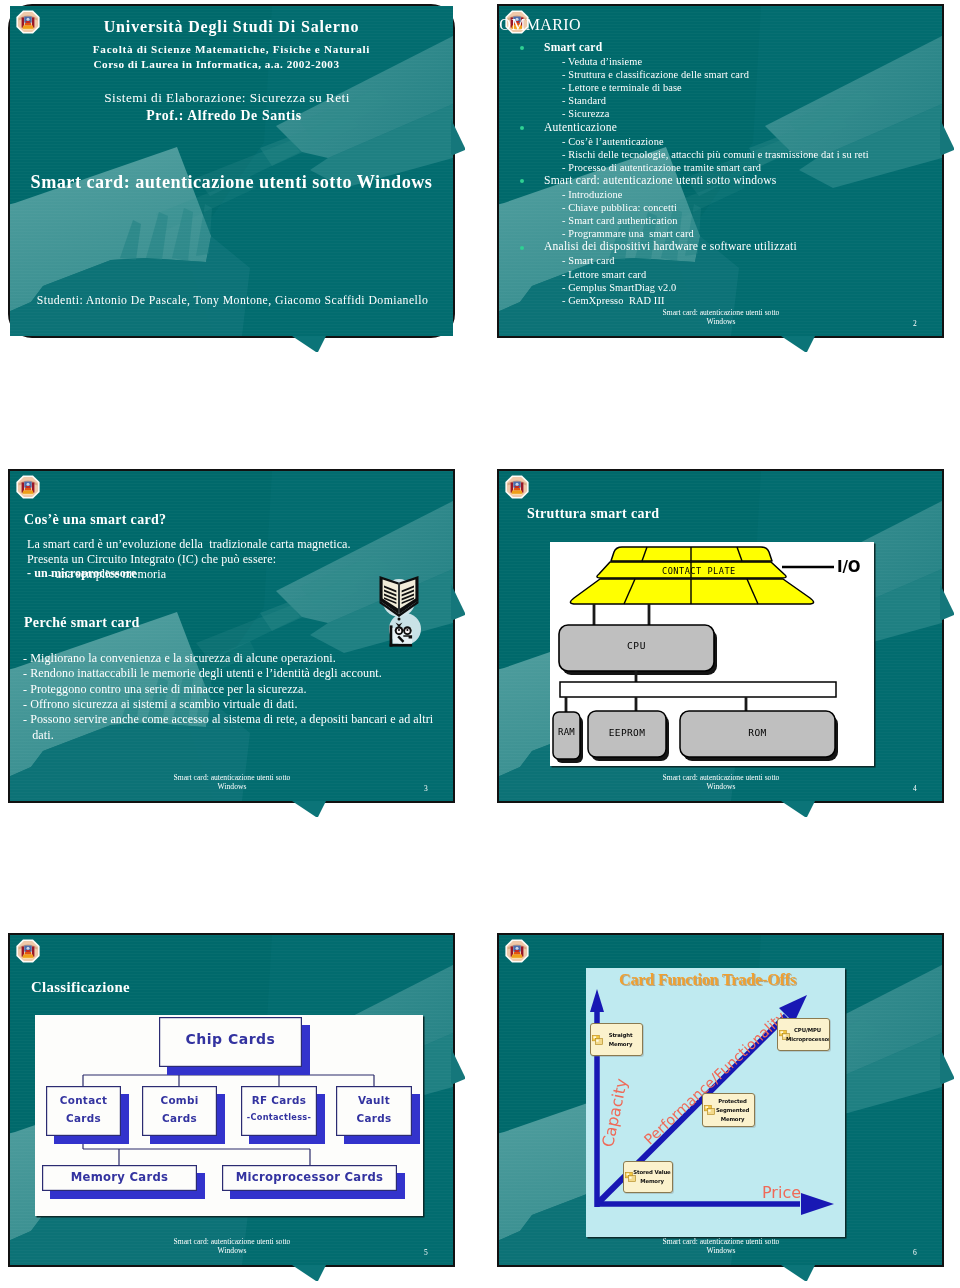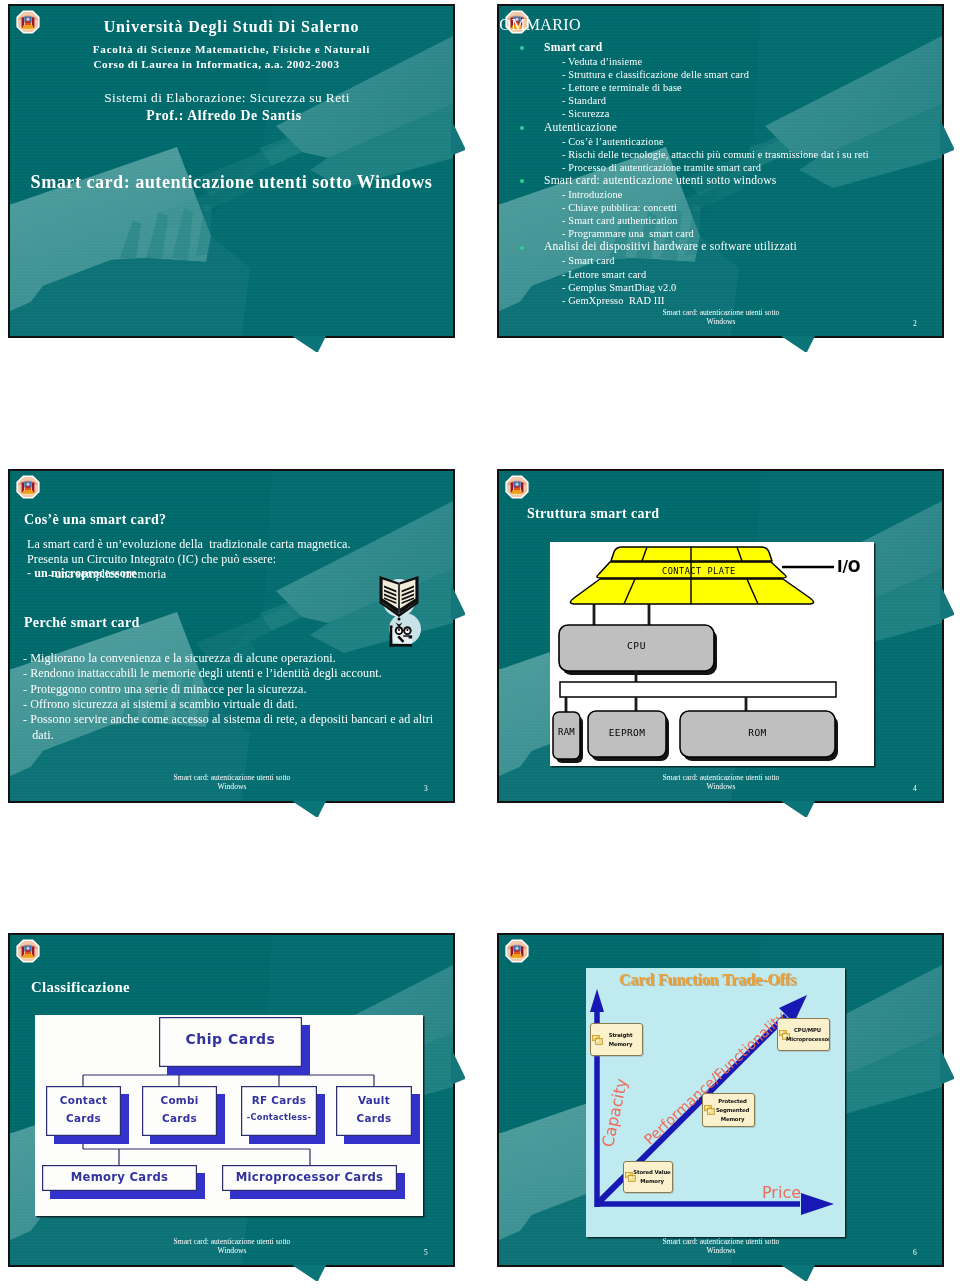--- a/index.html
+++ b/index.html
@@ -35,21 +35,21 @@
         box-sizing:border-box;box-shadow:1px 1px 0 rgba(130,130,130,.3);overflow:hidden;}
   .noteicon{position:absolute;left:1px;top:50%;margin-top:-5px;width:11px;height:10px;}
   .notetxt{position:absolute;left:0;right:0;top:50%;transform:translateY(-50%);
         font-family:"DejaVu Sans",sans-serif;font-size:5.4px;line-height:9px;color:#111;
         text-align:center;font-weight:bold;letter-spacing:-.15px;padding-left:8px;box-sizing:border-box;}
   .nl{display:block;white-space:pre;}
 </style>
 </head>
 <body>
 
-<div class="slide" style="left:8px;top:4px;">
+<div class="slide" style="left:8px;top:4px;border-radius:24px;">
     <div class="sbody">
       <svg class="bg" viewBox="0 0 443 330" preserveAspectRatio="none" xmlns="http://www.w3.org/2000/svg">
 <defs>
           <pattern id="st0" width="3" height="3" patternUnits="userSpaceOnUse">
             <rect width="3" height="3" fill="none"></rect>
             <rect width="3" height="1" fill="#ffffff" opacity="0.022"></rect>
           </pattern>
 <linearGradient id="lgA0" x1="0.15" y1="0" x2="0.55" y2="1">
             <stop offset="0" stop-color="#59a4a4"></stop>
             <stop offset="1" stop-color="#3c9192"></stop>
@@ -92,20 +92,21 @@
 <path d="M9.1 13.0 L14.9 13.0 L15.3 15.6 L8.7 15.6 Z" fill="#e2540e"></path>
 <path d="M7.0 15.5 L17.0 15.5 L17.4 19.2 L6.6 19.2 Z" fill="#efa018"></path>
 <rect x="6.8" y="18.8" width="10.4" height="1.2" fill="#f8dcab"></rect>
 </svg>
       <div class="t" style="left:0;top:12px;width:443px;text-align:center;font-size:16px;font-weight:bold;letter-spacing:.85px;">Università Degli Studi Di Salerno</div>
       <div class="t" style="left:0;top:37px;width:443px;text-align:center;font-size:11.2px;font-weight:bold;letter-spacing:.72px;">Facoltà di Scienze Matematiche, Fisiche e Naturali</div>
       <div class="t" style="left:0;top:52px;width:413px;text-align:center;font-size:11.2px;font-weight:bold;letter-spacing:.48px;">Corso di Laurea in Informatica, a.a. 2002-2003</div>
       <div class="t" style="left:0;top:84px;width:434px;text-align:center;font-size:13.4px;letter-spacing:.42px;">Sistemi di Elaborazione: Sicurezza su Reti</div>
       <div class="t" style="left:11px;top:102px;width:406px;text-align:center;font-size:13.8px;font-weight:bold;letter-spacing:.62px;">Prof.: Alfredo De Santis</div>
       <div class="t" style="left:0;top:166px;width:443px;text-align:center;font-size:18.2px;font-weight:bold;letter-spacing:.47px;">Smart card: autenticazione utenti sotto Windows</div>
+      <div class="t" style="left:1px;top:288px;width:443px;text-align:center;font-size:11.8px;letter-spacing:.42px;">Studenti: Antonio De Pascale, Tony Montone, Giacomo Scaffidi Domianello</div>
     </div>
     <svg class="tab" viewBox="0 0 14 36" xmlns="http://www.w3.org/2000/svg">
       <polygon points="0,0 14,29 14,31 2,36 0,35" fill="#15777b"></polygon>
     </svg>
     <svg class="botnub" viewBox="0 0 34 17" xmlns="http://www.w3.org/2000/svg">
       <polygon points="0,0 34,0 26,16 24,16" fill="#0b7478"></polygon>
     </svg>
   </div>
 <div class="slide" style="left:497px;top:4px;">
     <div class="sbody">

